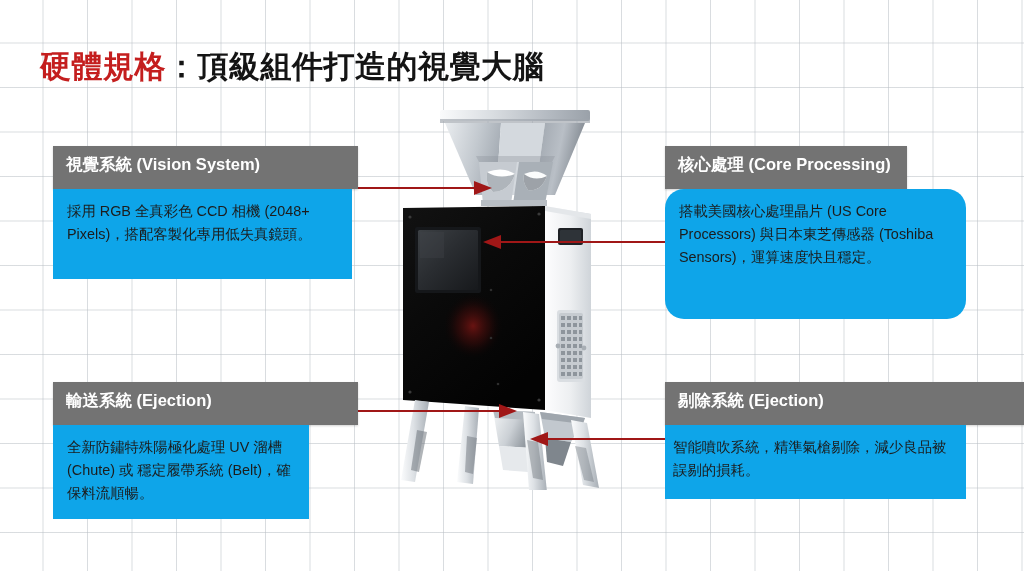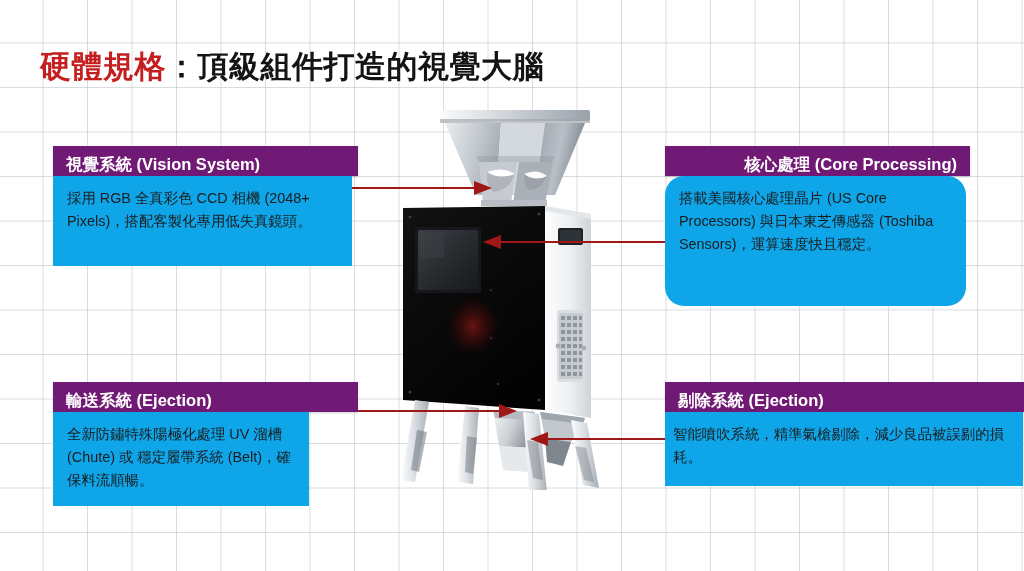--- a/index.html
+++ b/index.html
@@ -46,55 +46,55 @@
     white-space: nowrap;
     line-height: 1.25;
   }
   #title .t-red   { color: #C41E1E; }
   #title .t-dark  { color: #141414; }
 
   
   .callout { position: absolute; }
 
   .callout-header {
-    background: #701a75;
+    background: #737373;
     color: #ffffff;
     font-size: 16.5px;
     font-weight: bold;
     line-height: 1;
-    padding: 10px 13px 3px 13px;
+    padding: 10px 13px 16px 13px;
     white-space: nowrap;
     box-shadow: 0 1px 2px rgba(0,0,0,0.18);
   }
 
   .callout-body {
     background: #0ea5e9;
     color: #1c1c1c;
     font-size: 14.4px;
     line-height: 1.62;
     padding: 11px 14px 14px 14px;
   }
   .callout-body p { margin: 0; }
 
   
   #callout-vision   { left: 53px;  top: 146px; }
   #callout-vision   .callout-header { width: 305px; }
   #callout-vision   .callout-body   { width: 299px; min-height: 90px; }
 
   #callout-core     { left: 665px; top: 146px; }
-  #callout-core     .callout-header { width: 305px; text-align: right; }
+  #callout-core     .callout-header { width: 242px; }
   #callout-core     .callout-body   { width: 301px; min-height: 130px; border-radius: 19px; }
 
   #callout-transport{ left: 53px;  top: 382px; }
   #callout-transport .callout-header { width: 305px; }
   #callout-transport .callout-body   { width: 256px; min-height: 93px; }
 
   #callout-ejection { left: 665px; top: 382px; }
   #callout-ejection .callout-header { width: 366px; }
-  #callout-ejection .callout-body   { width: 358px; min-height: 74px; padding-left: 8px; }
+  #callout-ejection .callout-body   { width: 301px; min-height: 74px; padding-left: 8px; }
 
   
   .arrow-svg {
     position: absolute;
     overflow: visible;
     pointer-events: none;
   }
 
   
   #machine {

